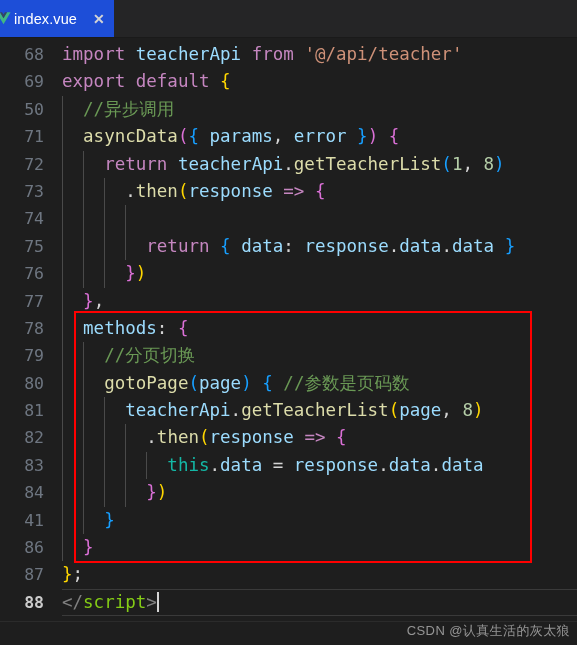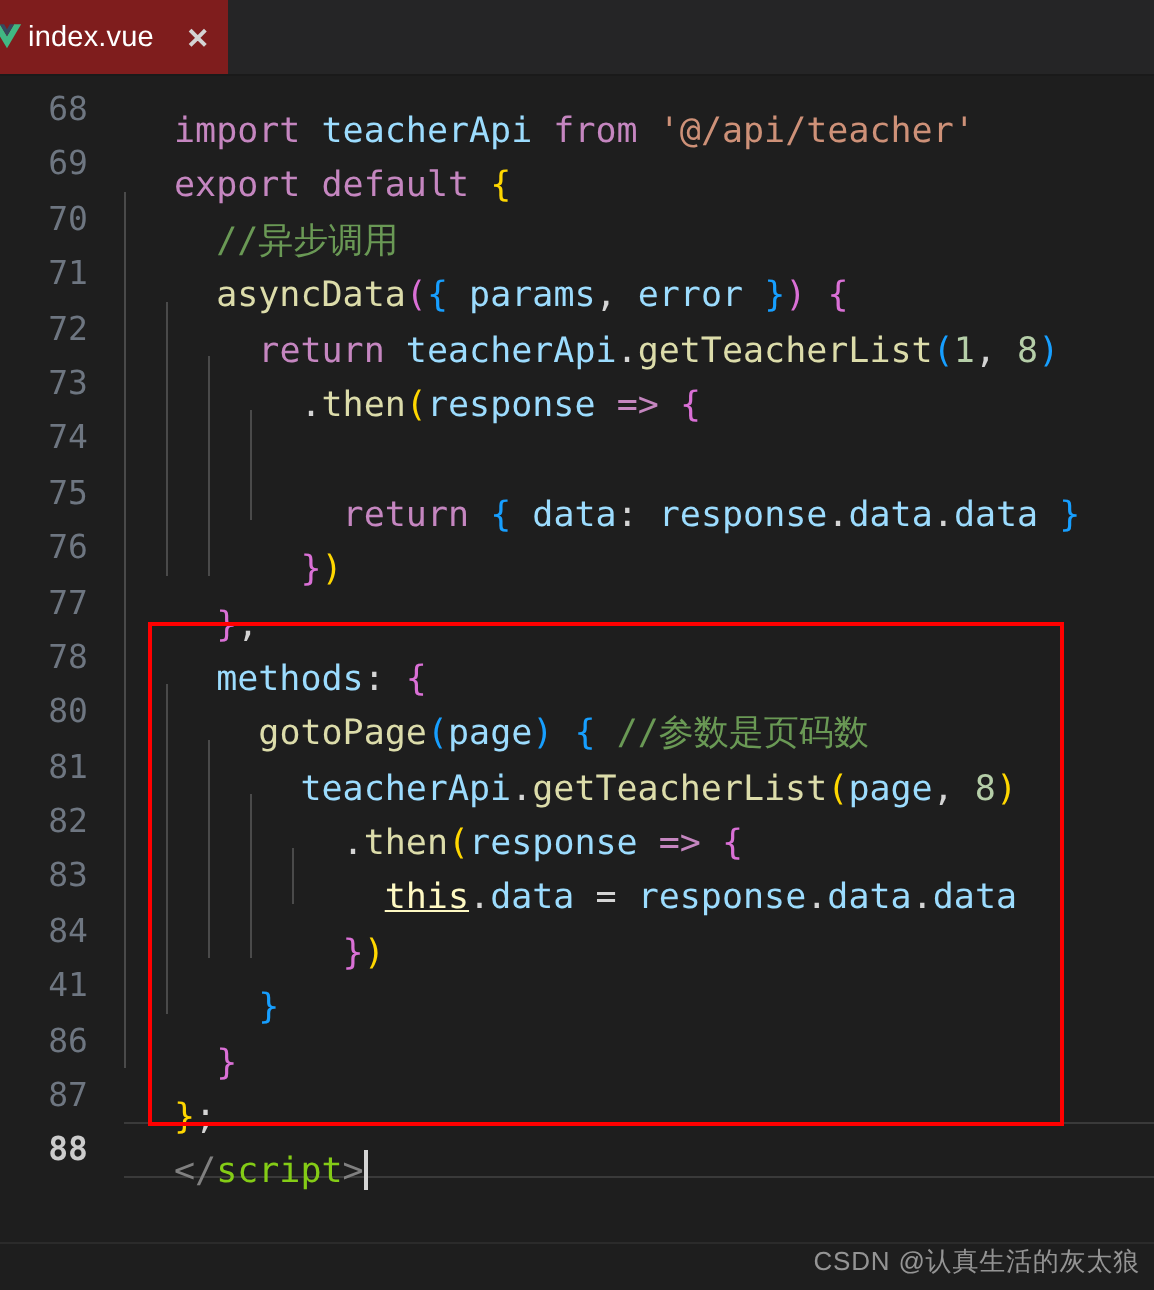--- a/index.html
+++ b/index.html
@@ -21,21 +21,21 @@
     position: relative;
     height: 37px;
     background: #252526;
     display: flex;
     align-items: stretch;
     border-bottom: 1px solid #1a1a1a;
   }
   .tab {
     display: flex;
     align-items: center;
-    background: #7f1d1d;
+    background: #1d4ed8;
     padding: 0 9px 0 4px;
     height: 37px;
     box-sizing: border-box;
     color: #ffffff;
     font-family: "Liberation Sans", sans-serif;
     font-size: 14.5px;
     position: relative;
     cursor: pointer;
   }
   .tab-icon {
@@ -93,23 +93,22 @@
     font-family: "DejaVu Sans Mono", monospace;
     user-select: none;
   }
   .row.current .ln {
     color: #cccccc;
     font-weight: bold;
   }
   .code {
     position: absolute;
     left: 62px;
-    top: 12px;
+    top: 0;
     white-space: pre;
-    margin-left: 25px;
   }
   .row.current .code-hl {
     position: absolute;
     left: 62px;
     right: 0;
     top: 0;
     height: 27.4px;
     border-top: 1px solid #3a3a3a;
     border-bottom: 1px solid #3a3a3a;
     box-sizing: border-box;
@@ -131,21 +130,21 @@
   .t-fn       { color: #dcdcaa; }   
   .t-str      { color: #ce9178; }   
   .t-com      { color: #6a9955; }   
   .t-num      { color: #b5cea8; }   
   .t-pun      { color: #d4d4d4; }   
   .t-b1       { color: #ffd700; }   
   .t-b2       { color: #da70d6; }   
   .t-b3       { color: #179fff; }   
   .t-tag      { color: #84cc16; }   
   .t-tagpun   { color: #808080; }   
-  .t-this     { color: #fef9c3; text-decoration: underline; }   
+  .t-this     { color: #14b8a6; }   
   .t-prop     { color: #9cdcfe; }
 
   
   .caret {
     display: inline-block;
     width: 2px;
     height: 20px;
     background: #d4d4d4;
     vertical-align: -4px;
     margin-left: 0px;
@@ -196,29 +195,30 @@
       <span class="tab-label">index.vue</span>
       <span class="tab-close">✕</span>
     </div>
     <div class="tabbar-rest"></div>
   </div>
 
   <div class="editor">
     <div class="code-area" id="code-area">
         <div class="row"><span class="ln">68</span><span class="code"><span class="t-key">import</span><span class="t-pun"> </span><span class="t-var">teacherApi</span><span class="t-pun"> </span><span class="t-key">from</span><span class="t-pun"> </span><span class="t-str">'@/api/teacher'</span></span></div>
         <div class="row"><span class="ln">69</span><span class="code"><span class="t-key">export</span><span class="t-pun"> </span><span class="t-key">default</span><span class="t-pun"> </span><span class="t-b1">{</span></span></div>
-        <div class="row"><div class="guide" style="left: 62px;"></div><span class="ln">70</span><span class="code"><span class="t-pun">  </span><span class="t-com">//异步调用</span></span></div>
+        <div class="row"><div class="guide" style="left: 62px;"></div><span class="ln">50</span><span class="code"><span class="t-pun">  </span><span class="t-com">//异步调用</span></span></div>
         <div class="row"><div class="guide" style="left: 62px;"></div><span class="ln">71</span><span class="code"><span class="t-pun">  </span><span class="t-fn">asyncData</span><span class="t-b2">(</span><span class="t-b3">{</span><span class="t-pun"> </span><span class="t-var">params</span><span class="t-pun">, </span><span class="t-var">error</span><span class="t-pun"> </span><span class="t-b3">}</span><span class="t-b2">)</span><span class="t-pun"> </span><span class="t-b2">{</span></span></div>
         <div class="row"><div class="guide" style="left: 62px;"></div><div class="guide" style="left: 83.1px;"></div><span class="ln">72</span><span class="code"><span class="t-pun">    </span><span class="t-key">return</span><span class="t-pun"> </span><span class="t-var">teacherApi</span><span class="t-pun">.</span><span class="t-fn">getTeacherList</span><span class="t-b3">(</span><span class="t-num">1</span><span class="t-pun">, </span><span class="t-num">8</span><span class="t-b3">)</span></span></div>
         <div class="row"><div class="guide" style="left: 62px;"></div><div class="guide" style="left: 83.1px;"></div><div class="guide" style="left: 104.2px;"></div><span class="ln">73</span><span class="code"><span class="t-pun">      </span><span class="t-pun">.</span><span class="t-fn">then</span><span class="t-b1">(</span><span class="t-var">response</span><span class="t-pun"> </span><span class="t-key">=&gt;</span><span class="t-pun"> </span><span class="t-b2">{</span></span></div>
         <div class="row"><div class="guide" style="left: 62px;"></div><div class="guide" style="left: 83.1px;"></div><div class="guide" style="left: 104.2px;"></div><div class="guide" style="left: 125.3px;"></div><span class="ln">74</span><span class="code"><span class="t-pun">        </span></span></div>
         <div class="row"><div class="guide" style="left: 62px;"></div><div class="guide" style="left: 83.1px;"></div><div class="guide" style="left: 104.2px;"></div><div class="guide" style="left: 125.3px;"></div><span class="ln">75</span><span class="code"><span class="t-pun">        </span><span class="t-key">return</span><span class="t-pun"> </span><span class="t-b3">{</span><span class="t-pun"> </span><span class="t-var">data</span><span class="t-pun">: </span><span class="t-var">response</span><span class="t-pun">.</span><span class="t-prop">data</span><span class="t-pun">.</span><span class="t-prop">data</span><span class="t-pun"> </span><span class="t-b3">}</span></span></div>
         <div class="row"><div class="guide" style="left: 62px;"></div><div class="guide" style="left: 83.1px;"></div><div class="guide" style="left: 104.2px;"></div><span class="ln">76</span><span class="code"><span class="t-pun">      </span><span class="t-b2">}</span><span class="t-b1">)</span></span></div>
         <div class="row"><div class="guide" style="left: 62px;"></div><span class="ln">77</span><span class="code"><span class="t-pun">  </span><span class="t-b2">}</span><span class="t-pun">,</span></span></div>
         <div class="row"><div class="guide" style="left: 62px;"></div><span class="ln">78</span><span class="code"><span class="t-pun">  </span><span class="t-var">methods</span><span class="t-pun">: </span><span class="t-b2">{</span></span></div>
+        <div class="row"><div class="guide" style="left: 62px;"></div><div class="guide" style="left: 83.1px;"></div><span class="ln">79</span><span class="code"><span class="t-pun">    </span><span class="t-com">//分页切换</span></span></div>
         <div class="row"><div class="guide" style="left: 62px;"></div><div class="guide" style="left: 83.1px;"></div><span class="ln">80</span><span class="code"><span class="t-pun">    </span><span class="t-fn">gotoPage</span><span class="t-b3">(</span><span class="t-var">page</span><span class="t-b3">)</span><span class="t-pun"> </span><span class="t-b3">{</span><span class="t-pun"> </span><span class="t-com">//参数是页码数</span></span></div>
         <div class="row"><div class="guide" style="left: 62px;"></div><div class="guide" style="left: 83.1px;"></div><div class="guide" style="left: 104.2px;"></div><span class="ln">81</span><span class="code"><span class="t-pun">      </span><span class="t-var">teacherApi</span><span class="t-pun">.</span><span class="t-fn">getTeacherList</span><span class="t-b1">(</span><span class="t-var">page</span><span class="t-pun">, </span><span class="t-num">8</span><span class="t-b1">)</span></span></div>
         <div class="row"><div class="guide" style="left: 62px;"></div><div class="guide" style="left: 83.1px;"></div><div class="guide" style="left: 104.2px;"></div><div class="guide" style="left: 125.3px;"></div><span class="ln">82</span><span class="code"><span class="t-pun">        </span><span class="t-pun">.</span><span class="t-fn">then</span><span class="t-b1">(</span><span class="t-var">response</span><span class="t-pun"> </span><span class="t-key">=&gt;</span><span class="t-pun"> </span><span class="t-b2">{</span></span></div>
         <div class="row"><div class="guide" style="left: 62px;"></div><div class="guide" style="left: 83.1px;"></div><div class="guide" style="left: 104.2px;"></div><div class="guide" style="left: 125.3px;"></div><div class="guide" style="left: 146.4px;"></div><span class="ln">83</span><span class="code"><span class="t-pun">          </span><span class="t-this">this</span><span class="t-pun">.</span><span class="t-prop">data</span><span class="t-pun"> = </span><span class="t-var">response</span><span class="t-pun">.</span><span class="t-prop">data</span><span class="t-pun">.</span><span class="t-prop">data</span></span></div>
         <div class="row"><div class="guide" style="left: 62px;"></div><div class="guide" style="left: 83.1px;"></div><div class="guide" style="left: 104.2px;"></div><div class="guide" style="left: 125.3px;"></div><span class="ln">84</span><span class="code"><span class="t-pun">        </span><span class="t-b2">}</span><span class="t-b1">)</span></span></div>
         <div class="row"><div class="guide" style="left: 62px;"></div><div class="guide" style="left: 83.1px;"></div><span class="ln">41</span><span class="code"><span class="t-pun">    </span><span class="t-b3">}</span></span></div>
         <div class="row"><div class="guide" style="left: 62px;"></div><span class="ln">86</span><span class="code"><span class="t-pun">  </span><span class="t-b2">}</span></span></div>
         <div class="row"><span class="ln">87</span><span class="code"><span class="t-b1">}</span><span class="t-pun">;</span></span></div>
         <div class="row current"><div class="code-hl"></div><span class="ln">88</span><span class="code"><span class="t-tagpun">&lt;/</span><span class="t-tag">script</span><span class="t-tagpun">&gt;</span><span class="caret"></span></span></div>
       </div>

